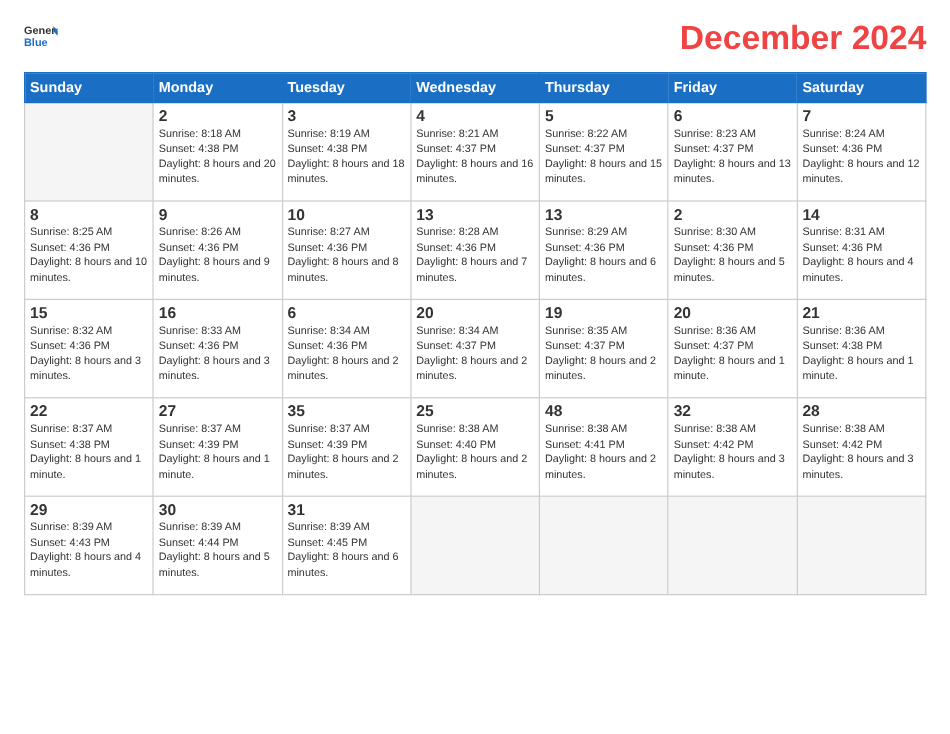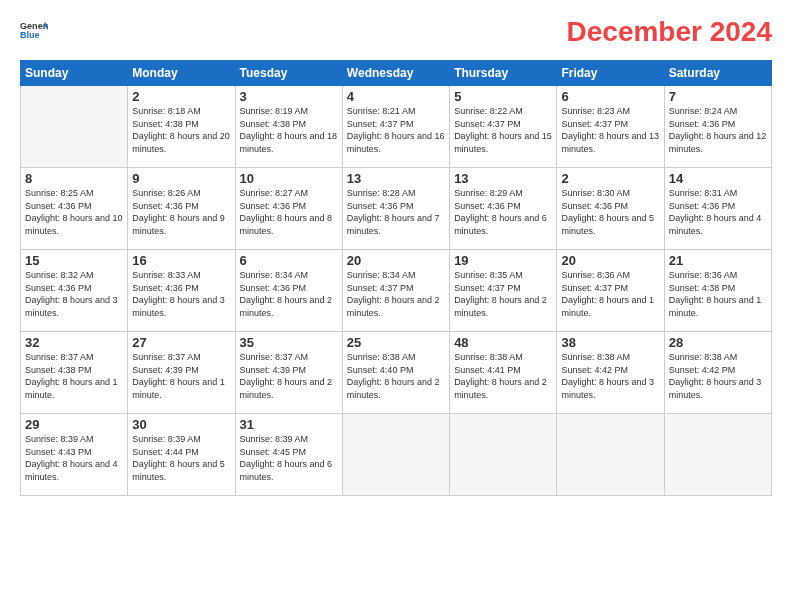--- a/index.html
+++ b/index.html
@@ -131,26 +131,26 @@
         <tr>
           <td><span class="day-num">15</span><span class="day-info">Sunrise: 8:32 AM<br>Sunset: 4:36 PM<br>Daylight: 8 hours and 3 minutes.</span></td>
           <td><span class="day-num">16</span><span class="day-info">Sunrise: 8:33 AM<br>Sunset: 4:36 PM<br>Daylight: 8 hours and 3 minutes.</span></td>
           <td><span class="day-num">6</span><span class="day-info">Sunrise: 8:34 AM<br>Sunset: 4:36 PM<br>Daylight: 8 hours and 2 minutes.</span></td>
           <td><span class="day-num">20</span><span class="day-info">Sunrise: 8:34 AM<br>Sunset: 4:37 PM<br>Daylight: 8 hours and 2 minutes.</span></td>
           <td><span class="day-num">19</span><span class="day-info">Sunrise: 8:35 AM<br>Sunset: 4:37 PM<br>Daylight: 8 hours and 2 minutes.</span></td>
           <td><span class="day-num">20</span><span class="day-info">Sunrise: 8:36 AM<br>Sunset: 4:37 PM<br>Daylight: 8 hours and 1 minute.</span></td>
           <td><span class="day-num">21</span><span class="day-info">Sunrise: 8:36 AM<br>Sunset: 4:38 PM<br>Daylight: 8 hours and 1 minute.</span></td>
         </tr>
         <tr>
-          <td><span class="day-num">32</span><span class="day-info">Sunrise: 8:37 AM<br>Sunset: 4:38 PM<br>Daylight: 8 hours and 1 minute.</span></td>
+          <td><span class="day-num">22</span><span class="day-info">Sunrise: 8:37 AM<br>Sunset: 4:38 PM<br>Daylight: 8 hours and 1 minute.</span></td>
           <td><span class="day-num">27</span><span class="day-info">Sunrise: 8:37 AM<br>Sunset: 4:39 PM<br>Daylight: 8 hours and 1 minute.</span></td>
           <td><span class="day-num">35</span><span class="day-info">Sunrise: 8:37 AM<br>Sunset: 4:39 PM<br>Daylight: 8 hours and 2 minutes.</span></td>
           <td><span class="day-num">25</span><span class="day-info">Sunrise: 8:38 AM<br>Sunset: 4:40 PM<br>Daylight: 8 hours and 2 minutes.</span></td>
           <td><span class="day-num">48</span><span class="day-info">Sunrise: 8:38 AM<br>Sunset: 4:41 PM<br>Daylight: 8 hours and 2 minutes.</span></td>
-          <td><span class="day-num">38</span><span class="day-info">Sunrise: 8:38 AM<br>Sunset: 4:42 PM<br>Daylight: 8 hours and 3 minutes.</span></td>
+          <td><span class="day-num">32</span><span class="day-info">Sunrise: 8:38 AM<br>Sunset: 4:42 PM<br>Daylight: 8 hours and 3 minutes.</span></td>
           <td><span class="day-num">28</span><span class="day-info">Sunrise: 8:38 AM<br>Sunset: 4:42 PM<br>Daylight: 8 hours and 3 minutes.</span></td>
         </tr>
         <tr>
           <td><span class="day-num">29</span><span class="day-info">Sunrise: 8:39 AM<br>Sunset: 4:43 PM<br>Daylight: 8 hours and 4 minutes.</span></td>
           <td><span class="day-num">30</span><span class="day-info">Sunrise: 8:39 AM<br>Sunset: 4:44 PM<br>Daylight: 8 hours and 5 minutes.</span></td>
           <td><span class="day-num">31</span><span class="day-info">Sunrise: 8:39 AM<br>Sunset: 4:45 PM<br>Daylight: 8 hours and 6 minutes.</span></td>
           <td class="empty"></td>
           <td class="empty"></td>
           <td class="empty"></td>
           <td class="empty"></td>

